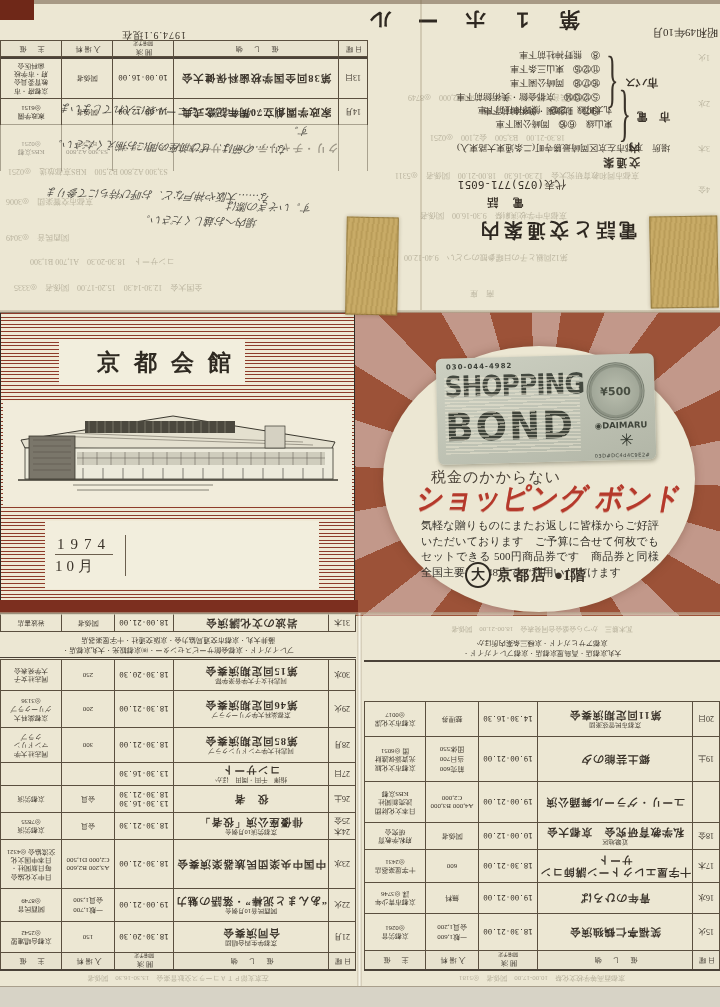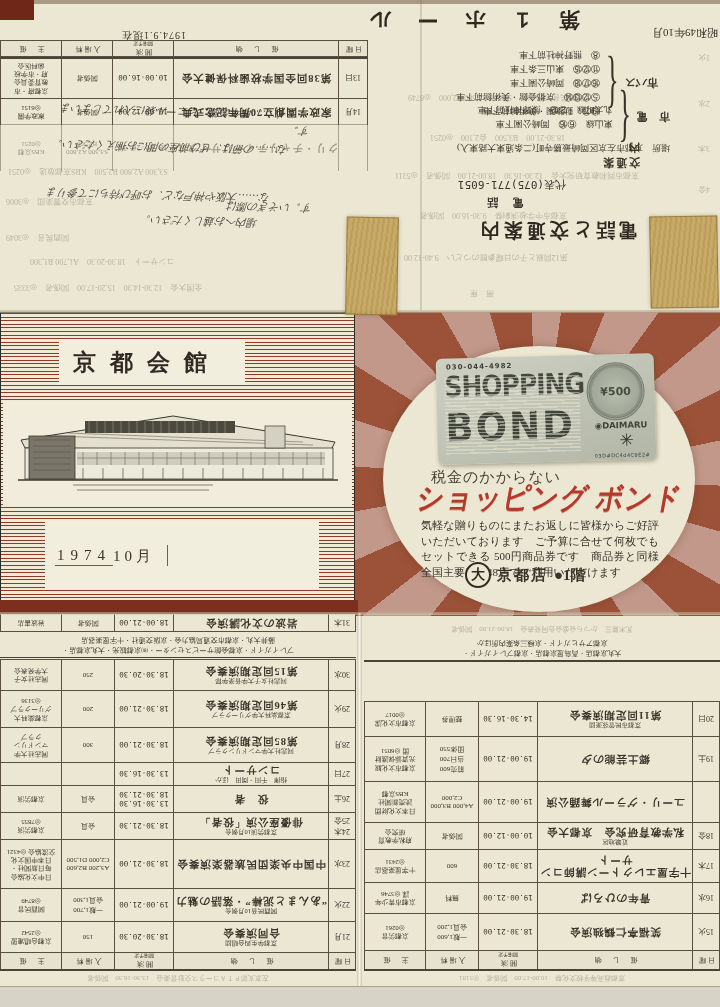--- a/index.html
+++ b/index.html
@@ -75,27 +75,27 @@
   .hands > div:nth-of-type(1){left:60px;top:104px;}
   .hands > div:nth-of-type(2){left:288px;top:124px;}
   .hands > div:nth-of-type(3){left:52px;top:140px;}
   .hands > div:nth-of-type(4){left:46px;top:188px;}
   .hands > div:nth-of-type(5){left:226px;top:200px;}
   .hands > div:nth-of-type(6){left:140px;top:214px;}
   
   .cover{left:0;top:312px;width:355px;height:291px;background:#efe9d5;border:1px solid #2e2a24;box-sizing:border-box;
          background-image:repeating-linear-gradient(180deg,#8e3b2a 0 1.1px,rgba(0,0,0,0) 1.1px 3.6px);}
   .cover .titlebox{position:absolute;left:58px;top:26px;width:186px;height:46px;background:#f2eedd;
-         display:flex;align-items:center;justify-content:flex-start;}
+         display:flex;align-items:center;justify-content:flex-end;}
   .cover .title{font-size:23px;font-weight:700;letter-spacing:14px;text-indent:14px;color:#2f2a22;white-space:nowrap;}
   .cover .band{position:absolute;left:2px;top:88px;width:349px;height:104px;background:#f1ecdb;
          display:flex;align-items:center;justify-content:center;}
   .cover .footbox{position:absolute;left:44px;top:208px;width:274px;height:68px;background:#f2eedd;
          display:flex;align-items:center;padding:0 10px;box-sizing:border-box;gap:14px;}
-  .yearcol{display:flex;flex-direction:row;align-items:flex-end;border-right:1px solid #6b5f4e;padding-right:12px;}
+  .yearcol{display:flex;flex-direction:column;align-items:flex-start;border-right:1px solid #6b5f4e;padding-right:12px;}
   .year{font-size:15px;letter-spacing:6px;border-bottom:1px solid #6b5f4e;padding:1px 2px;}
   .month{font-size:15px;letter-spacing:4px;padding-top:2px;}
   .caption{font-size:17px;font-weight:700;letter-spacing:9px;white-space:nowrap;color:#2f2a22;}
   
   .ad{left:355px;top:312px;width:365px;height:304px;overflow:hidden;
       background:repeating-conic-gradient(from 8deg at 50% 55%,#9c5238 0deg 14deg,#c2988a 14deg 28deg);}
   .oval{position:absolute;left:28px;top:34px;width:312px;height:266px;background:#ece7d3;border-radius:50%;
         box-shadow:0 0 10px rgba(90,50,30,.35);}
   .card{position:absolute;left:82px;top:44px;width:218px;height:106px;border-radius:6px;
         background:linear-gradient(160deg,#cdd0c2,#b2b6a7);box-shadow:1px 2px 4px rgba(60,60,40,.4);

